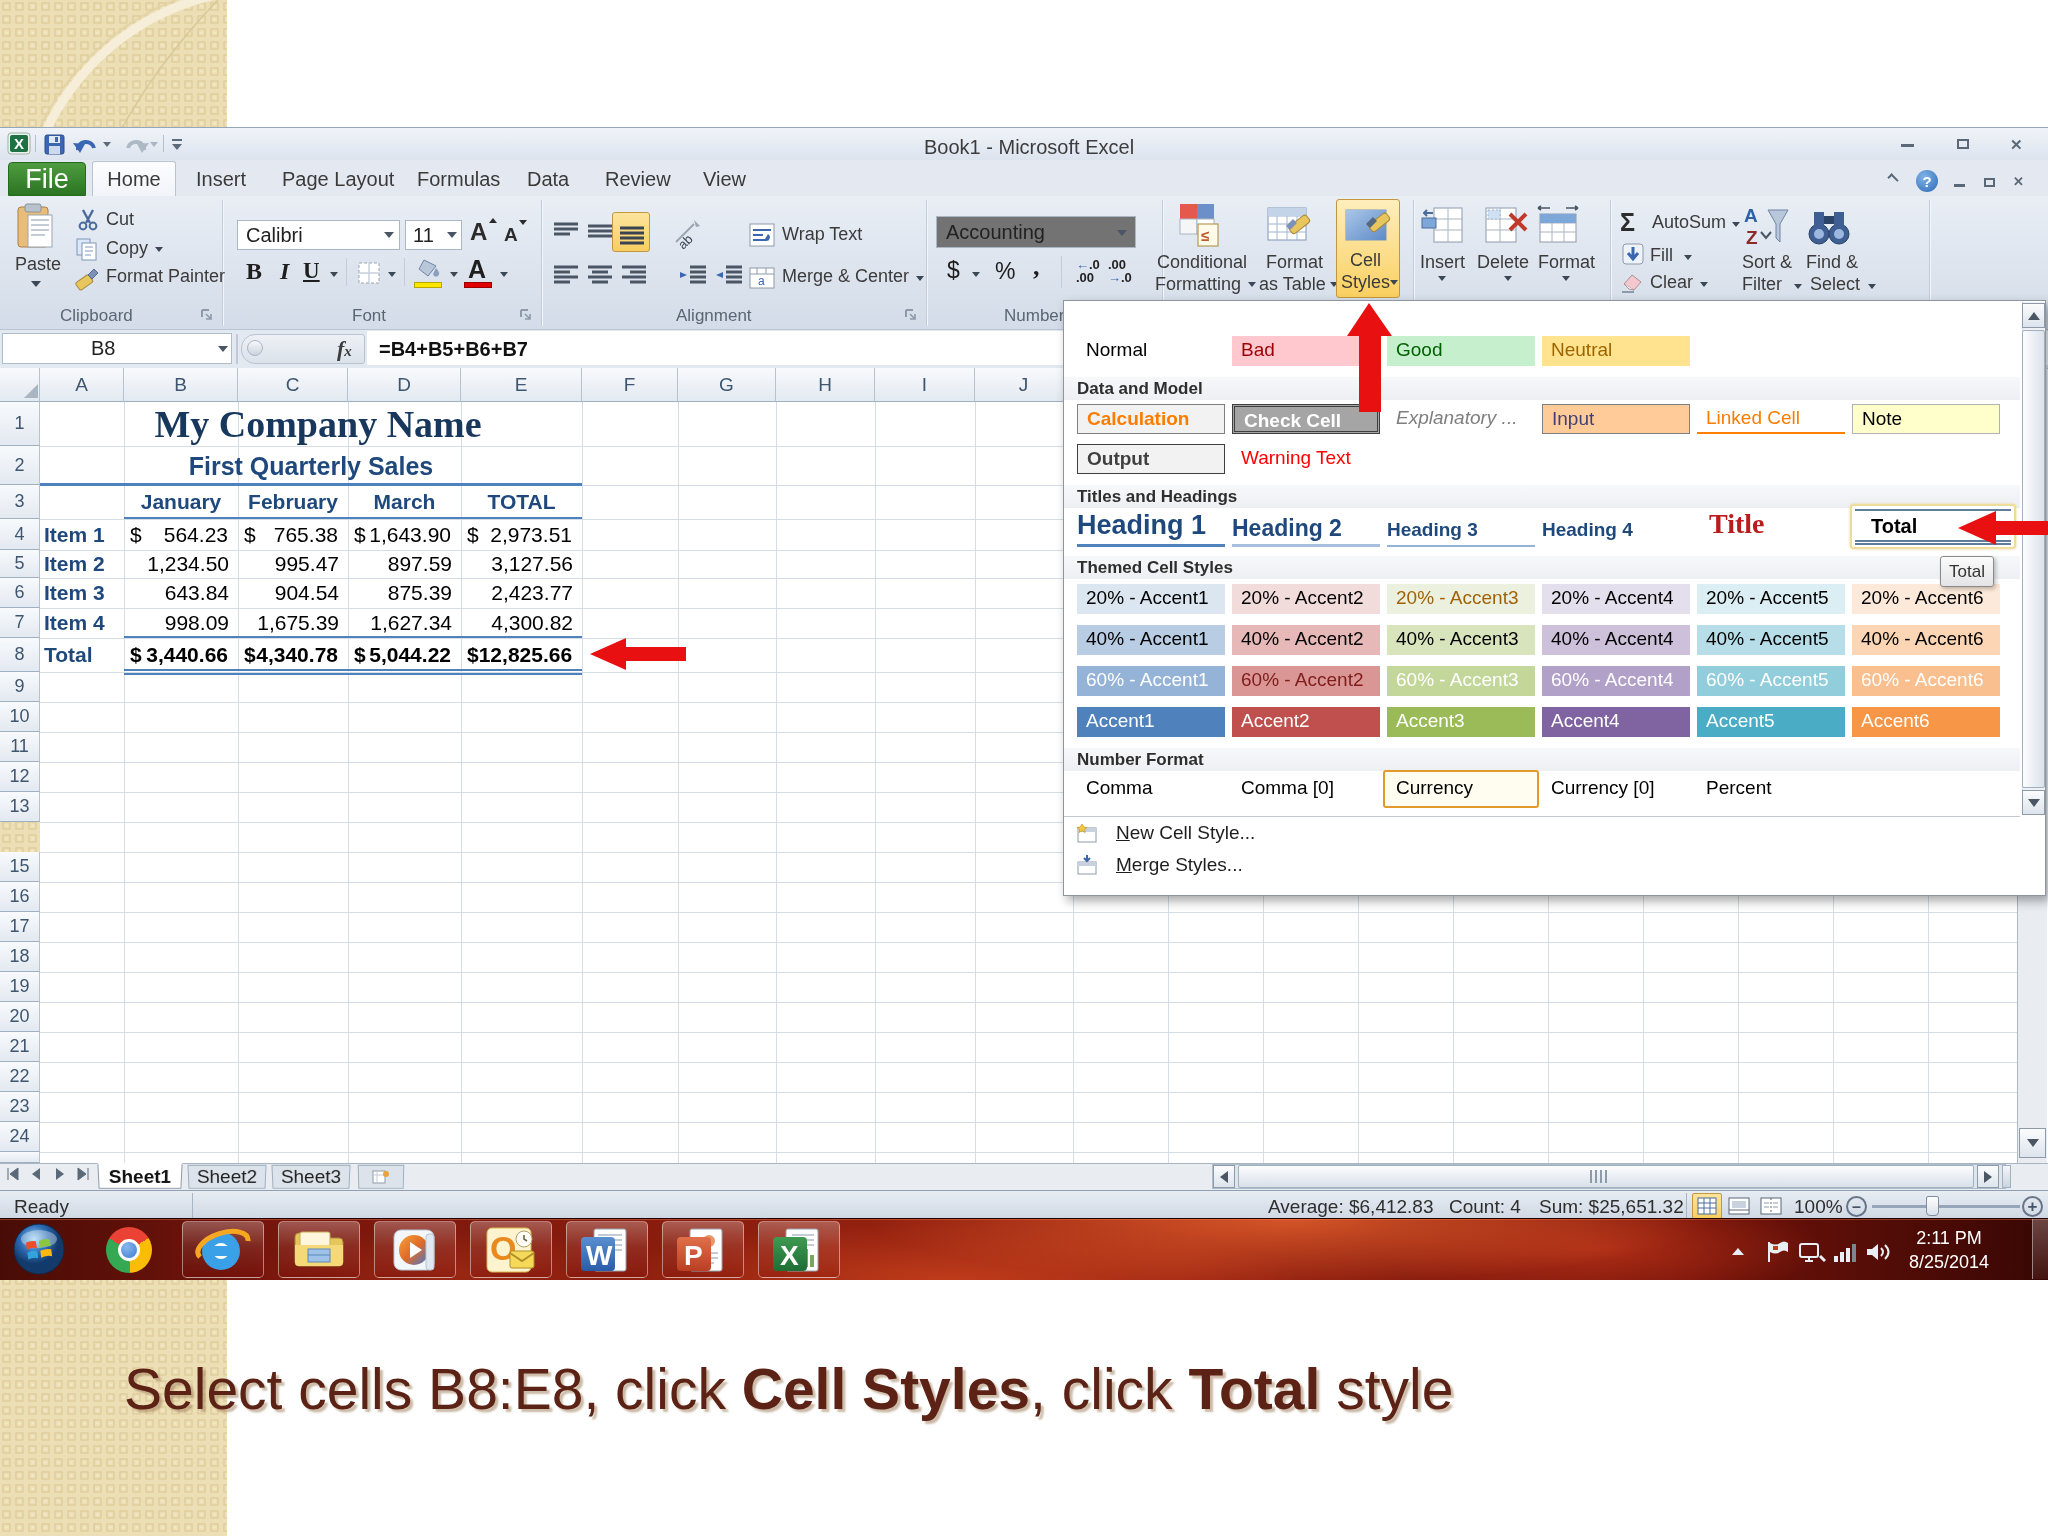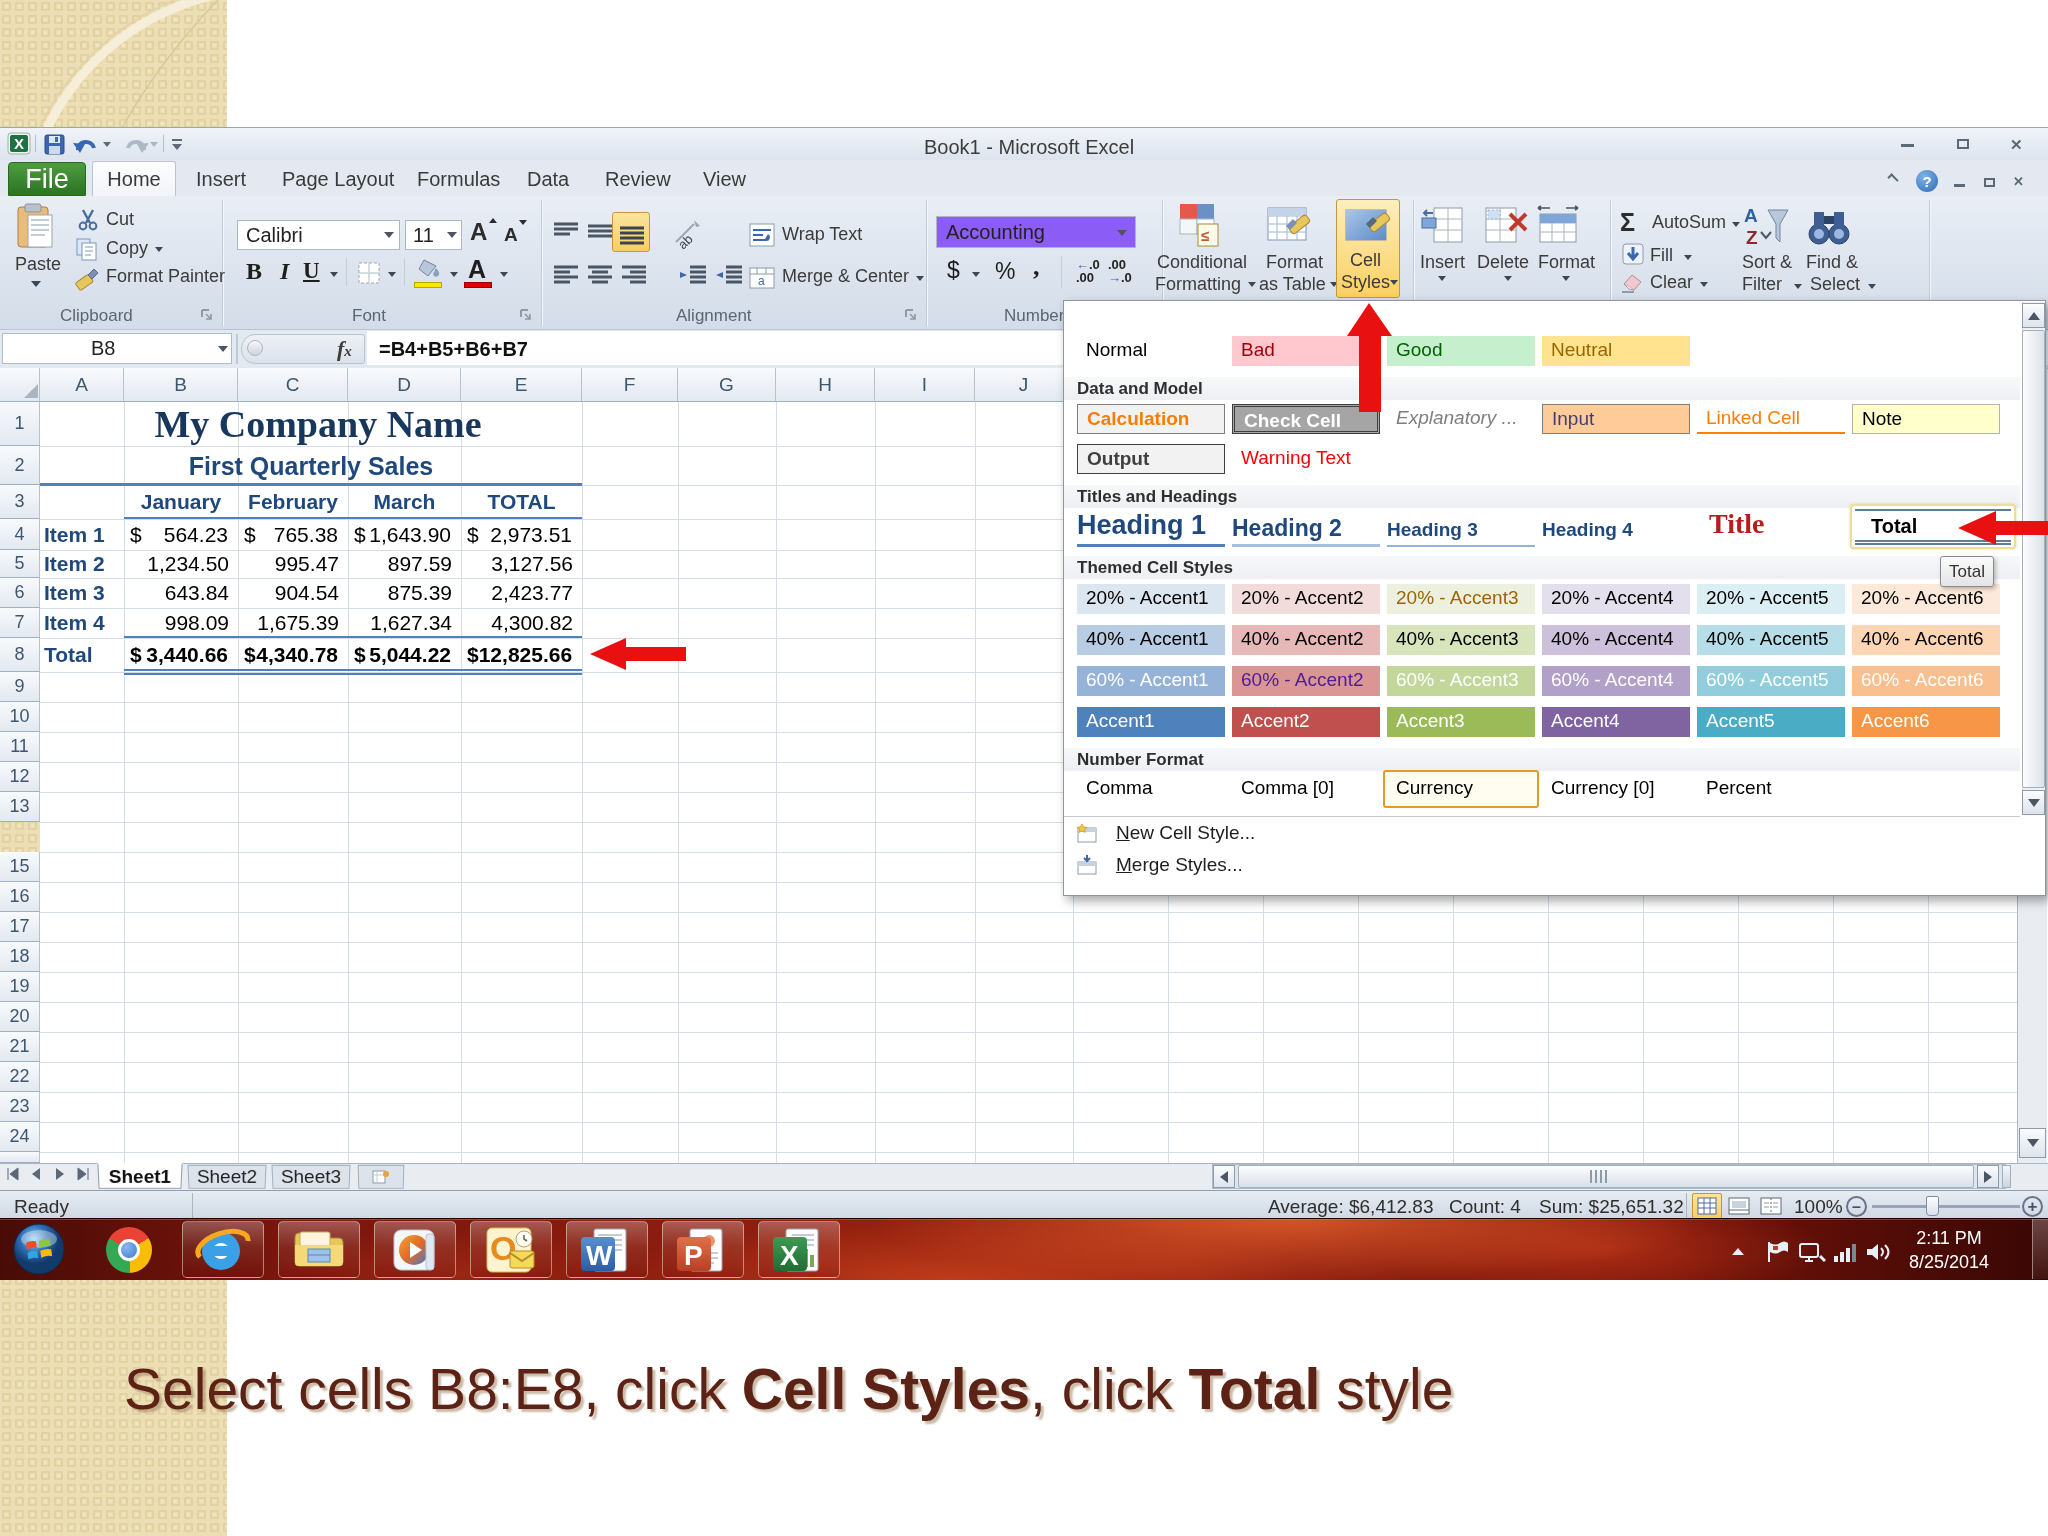--- a/index.html
+++ b/index.html
@@ -211,21 +211,21 @@
       <path d="M9 8 l-7 3 7 3 Z" fill="#3b66b0"></path>
     </svg>
 <svg class="a" style="left:748px;top:266px" width="28" height="26">
       <rect x="2" y="2" width="24" height="20" fill="#fff" stroke="#8d9aa9"></rect>
       <path d="M2 8h24M9 2v6M18 2v6" stroke="#8d9aa9"></path>
       <text x="10" y="19" font-size="12" fill="#3b66b0">a</text>
     </svg>
 <div class="a gbtn" style="left:782px;top:266px">Merge &amp; Center</div>
 <div class="a" style="left:916px;top:276px;border-left:4px solid transparent;border-right:4px solid transparent;border-top:5px solid #3b4754"></div>
 
-<div class="a vf" style="left:936px;top:216px;width:200px;height:32px;background:#8b5cf6;border:1px solid #abb7c5">
+<div class="a vf" style="left:936px;top:216px;width:200px;height:32px;background:#737373;border:1px solid #abb7c5">
       <span style="font-size:20px;color:#222;margin-left:9px">Accounting</span>
     </div>
 <div class="a" style="left:1117px;top:230px;border-left:5px solid transparent;border-right:5px solid transparent;border-top:6px solid #4a5664"></div>
 <div class="a" style="left:947px;top:257px;font-size:23px;color:#1e1e1e">$</div>
 <div class="a" style="left:972px;top:272px;border-left:4px solid transparent;border-right:4px solid transparent;border-top:5px solid #3b4754"></div>
 <div class="a" style="left:995px;top:258px;font-size:23px;color:#1e1e1e">%</div>
 <div class="a" style="left:1033px;top:252px;font-size:26px;font-weight:bold;color:#1e1e1e;font-family:'Liberation Serif',serif">,</div>
 <div class="a" style="left:1061px;top:256px;width:1px;height:32px;background:#c3cdda"></div>
 <div class="a" style="left:1076px;top:258px;font-size:13px;font-weight:bold;color:#222;line-height:13px"><span style="color:#3b66b0">←</span>.0<br>.00</div>
 <div class="a" style="left:1108px;top:258px;font-size:13px;font-weight:bold;color:#222;line-height:13px">.00<br><span style="color:#3b66b0">→</span>.0</div>
@@ -725,21 +725,21 @@
 <div class="a" style="left:1697px;top:508px;width:148px;height:37px;font:bold 28px 'Liberation Serif',serif;color:#b91c1c;padding-left:12px">Title</div>
 <div class="a" style="left:1850px;top:504px;width:166px;height:45px;background:#fff;border:2px solid #eedc9a;border-radius:4px;box-shadow:0 0 3px rgba(230,200,120,.8)"></div>
 <div class="a" style="left:1855px;top:509px;width:156px;height:36px;background:#fff;border-top:2px solid #5f7d9c;border-bottom:5px double #5f7d9c;font-size:20px;font-weight:bold;color:#000;padding:4px 0 0 16px">Total</div>
 <div class="phd" style="top:556px">Themed Cell Styles</div>
 <div class="pent" style="left:1077px;top:584px;background:#dce6f1;color:#000">20% - Accent1</div>
 <div class="pent" style="left:1077px;top:625px;background:#b8cce4;color:#000">40% - Accent1</div>
 <div class="pent" style="left:1077px;top:666px;background:#95b3d7;color:#fff">60% - Accent1</div>
 <div class="pent" style="left:1077px;top:707px;background:#4f81bd;color:#fff">Accent1</div>
 <div class="pent" style="left:1232px;top:584px;background:#f2dcdb;color:#000">20% - Accent2</div>
 <div class="pent" style="left:1232px;top:625px;background:#e6b8b7;color:#000">40% - Accent2</div>
-<div class="pent" style="left:1232px;top:666px;background:#da9694;color:#4c1d95">60% - Accent2</div>
+<div class="pent" style="left:1232px;top:666px;background:#da9694;color:#7f1d1d">60% - Accent2</div>
 <div class="pent" style="left:1232px;top:707px;background:#c0504d;color:#fff">Accent2</div>
 <div class="pent" style="left:1387px;top:584px;background:#ebf1de;color:#a16207">20% - Accent3</div>
 <div class="pent" style="left:1387px;top:625px;background:#d8e4bc;color:#000">40% - Accent3</div>
 <div class="pent" style="left:1387px;top:666px;background:#c4d79b;color:#fff">60% - Accent3</div>
 <div class="pent" style="left:1387px;top:707px;background:#9bbb59;color:#fff">Accent3</div>
 <div class="pent" style="left:1542px;top:584px;background:#e4dfec;color:#000">20% - Accent4</div>
 <div class="pent" style="left:1542px;top:625px;background:#ccc0da;color:#000">40% - Accent4</div>
 <div class="pent" style="left:1542px;top:666px;background:#b1a0c7;color:#fff">60% - Accent4</div>
 <div class="pent" style="left:1542px;top:707px;background:#8064a2;color:#fff">Accent4</div>
 <div class="pent" style="left:1697px;top:584px;background:#daeef3;color:#000">20% - Accent5</div>

